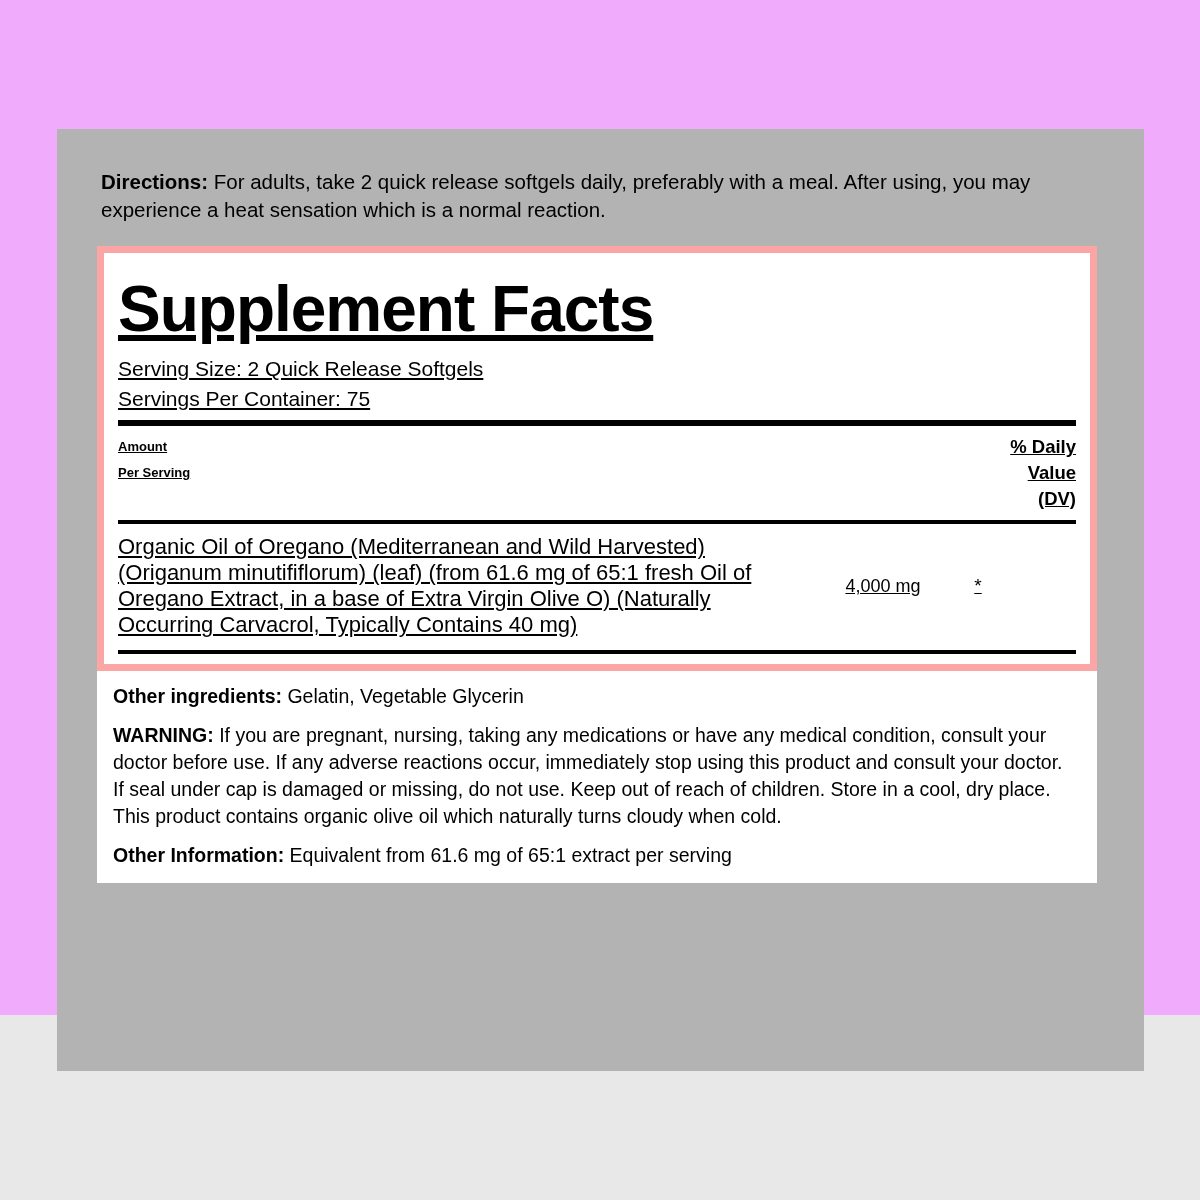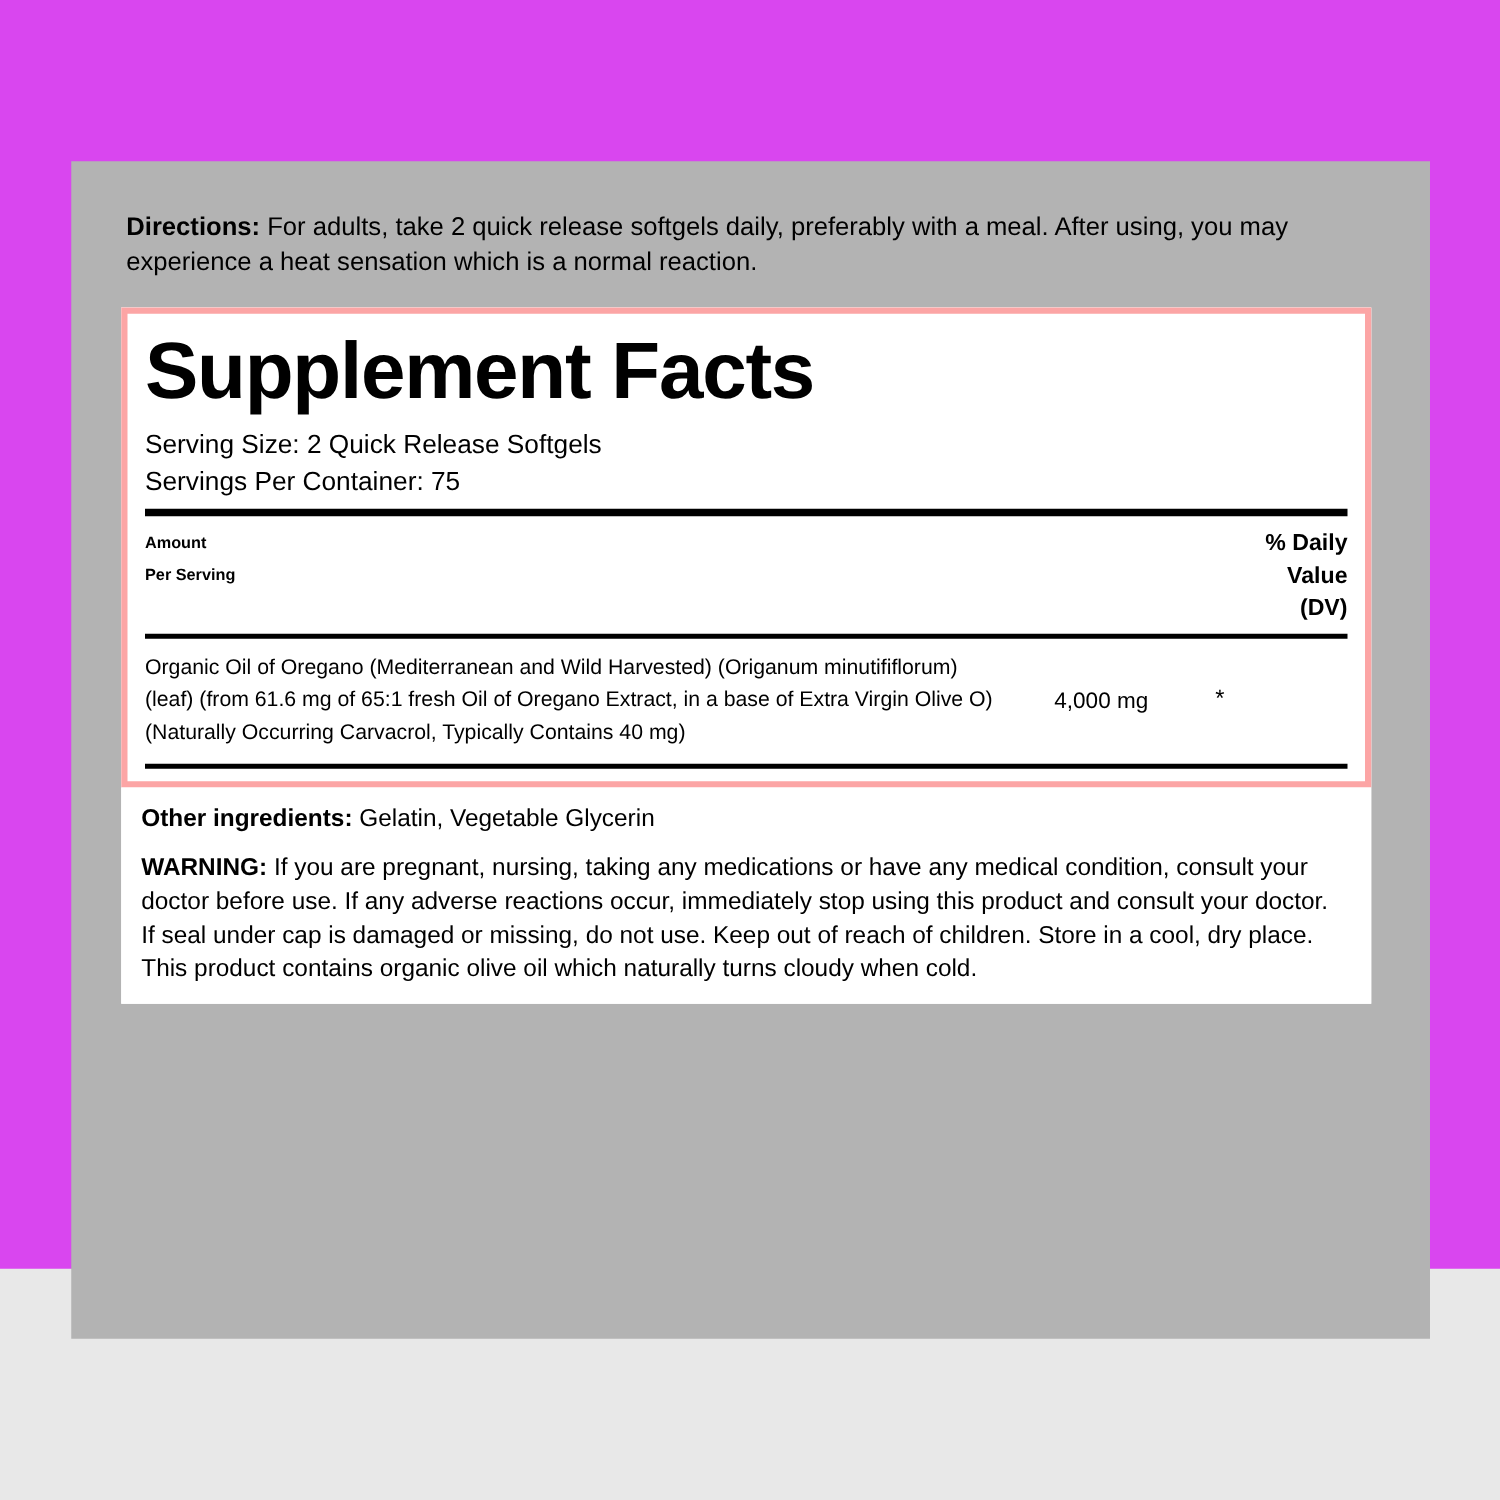--- a/index.html
+++ b/index.html
@@ -12,21 +12,21 @@
     height: 1200px;
     font-family: "Liberation Sans", sans-serif;
     color: #000;
     overflow: hidden;
   }
 
   .page {
     position: relative;
     width: 1200px;
     height: 1015px;
-    background: #d946ef;
+    background: #f0abfc;
   }
 
   
   .panel {
     position: absolute;
     left: 57px;
     top: 129px;
     width: 1087px;
     height: 942px;
     background: #b3b3b3;
@@ -49,24 +49,25 @@
   .facts-card {
     position: absolute;
     left: 97px;
     top: 246px;
     width: 1000px;
     background: #ffffff;
     box-sizing: border-box;
   }
 
   .facts-box {
-    border: 5px solid #fca5a5;
+    border: 7px solid #fca5a5;
     box-sizing: border-box;
-    padding: 0 14px 10px 14px;
+    padding: 11px 14px 10px 14px;
     background: #fff;
+    text-decoration: underline;
   }
 
   .facts-title {
     font-size: 64px;
     font-weight: bold;
     letter-spacing: -1px;
     line-height: 74px;
     margin: 8px 0 8px 0;
   }
 
@@ -102,21 +103,21 @@
     text-align: right;
   }
 
   .ingredient-row {
     display: flex;
     align-items: flex-start;
     padding: 10px 0 12px 0;
   }
   .ingredient-name {
     flex: 1 1 auto;
-    font-size: 17px;
+    font-size: 22px;
     line-height: 26px;
     padding-right: 10px;
     max-width: 680px;
   }
   .ingredient-amount {
     width: 150px;
     text-align: center;
     font-size: 18px;
     line-height: 26px;
     align-self: center;
@@ -204,18 +205,21 @@
 
     </div>
 
     <div class="below-box">
       <p class="para">
         <b>Other ingredients:</b><span> Gelatin, Vegetable Glycerin</span>
       </p>
       <p class="para">
         <b>WARNING:</b><span> If you are pregnant, nursing, taking any medications or have any medical condition, consult your doctor before use. If any adverse reactions occur, immediately stop using this product and consult your doctor. If seal under cap is damaged or missing, do not use. Keep out of reach of children. Store in a cool, dry place. This product contains organic olive oil which naturally turns cloudy when cold.</span>
       </p>
+      <p class="para">
+        <b>Other Information:</b><span> Equivalent from 61.6 mg of 65:1 extract per serving</span>
+      </p>
     </div>
 
   </div>
 
 
 </div>
 
 </body></html>

